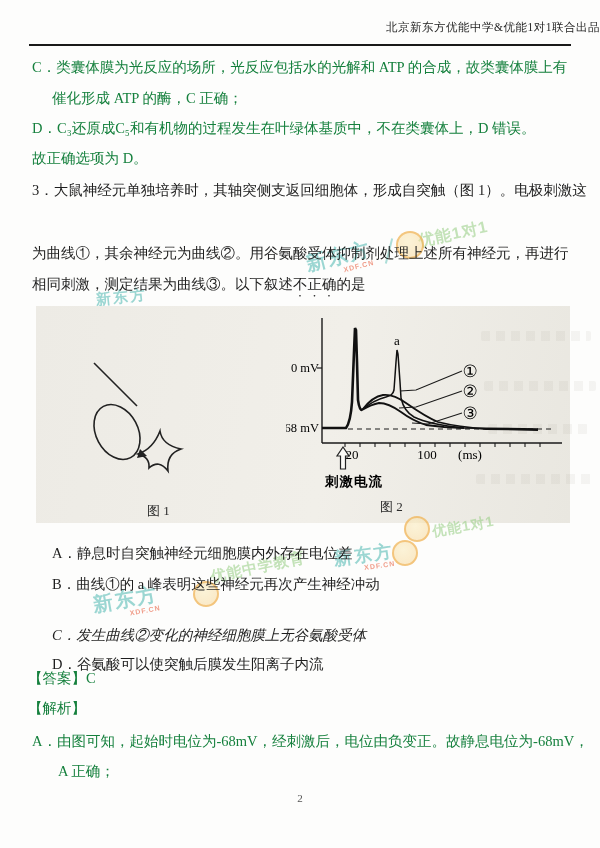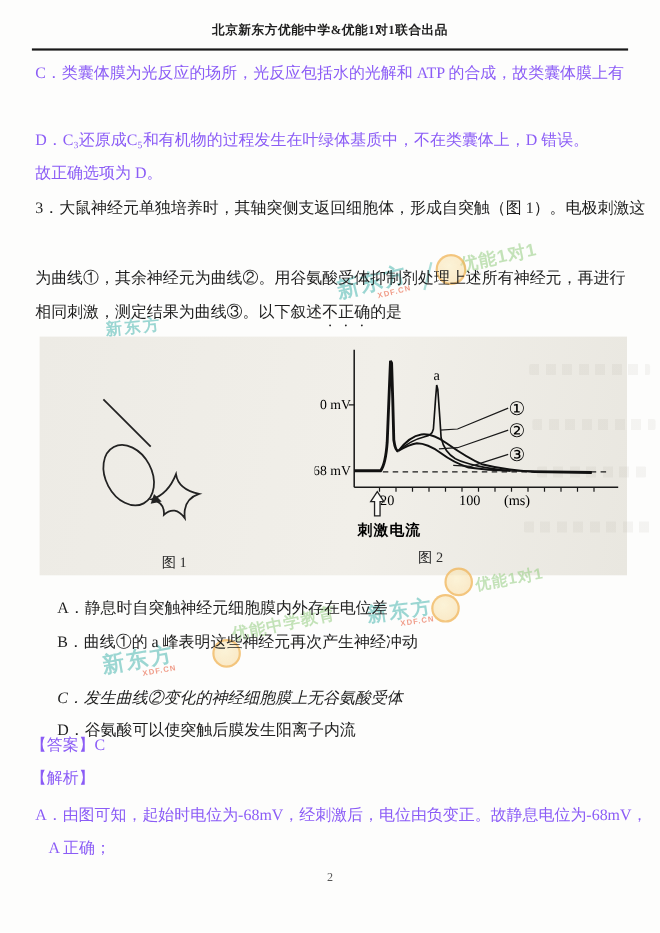--- a/index.html
+++ b/index.html
@@ -1,27 +1,27 @@
 <!DOCTYPE html>
 <html><head>
 <meta charset="utf-8">
 <style>
   html,body{margin:0;padding:0;background:#ffffff;}
   .page{position:relative;width:600px;height:848px;background:#fdfdfc;overflow:hidden;
         font-family:"Liberation Serif","DejaVu Serif",serif;color:#1e1e1e;}
-  .hdr{position:absolute;top:20px;left:0;right:0;text-align:center;
-       font-size:11.5px;font-weight:bold;letter-spacing:.5px;z-index:4;}
+  .hdr{position:absolute;top:20px;left:0;right:0;text-align:right;
+       font-size:11.5px;font-weight:normal;letter-spacing:.5px;z-index:4;}
   .rule{position:absolute;top:44px;left:29px;width:542px;border-top:2px solid #191919;z-index:4;}
   .line{position:absolute;left:32px;width:534px;font-size:14.5px;line-height:20px;
         white-space:nowrap;z-index:4;}
   .just{text-align:justify;text-align-last:justify;}
-  .red{color:#8b5cf6;}
+  .red{color:#15803d;}
   .cont{left:52px;width:514px;}
   .opt{left:52px;width:514px;}
-  .exp2{left:44px;width:506px;}
+  .exp2{left:58px;width:506px;}
   .emph{-webkit-text-emphasis:filled dot #1e1e1e;-webkit-text-emphasis-position:under right;
         text-emphasis:filled dot #1e1e1e;text-emphasis-position:under right;}
   .fig{position:absolute;left:36px;top:306px;width:534px;height:217px;z-index:2;
        background:linear-gradient(100deg,#edebe5,#f1efe9 55%,#e9e7e0);}
   .figlabel{position:absolute;font-size:13px;color:#2b2b2b;z-index:3;}
   .smudge{position:absolute;height:10px;border-radius:2px;opacity:.5;
           background:repeating-linear-gradient(90deg,rgba(140,133,118,.16) 0 9px,transparent 9px 15px);}
   .pageno{position:absolute;top:792px;left:0;right:0;text-align:center;font-size:11px;color:#555;z-index:4;}
   .wm{position:absolute;z-index:1;pointer-events:none;font-family:"Liberation Sans",sans-serif;font-weight:bold;}
   .wm-top{z-index:3;}
@@ -60,20 +60,21 @@
   <div class="wm wm-xdf" style="left:93px;top:586px;font-size:20px;transform:rotate(-10deg);">
     <span>新东方</span>
     <span class="wm-sub">XDF.CN</span>
   </div>
   <div class="wm wm-emblem" style="left:193px;top:581px;width:22px;height:22px;"></div>
 
   <div class="hdr">北京新东方优能中学&amp;优能1对1联合出品</div>
   <div class="rule"></div>
 
   <div class="line red just" style="top:57px;">C．类囊体膜为光反应的场所，光反应包括水的光解和 ATP 的合成，故类囊体膜上有</div>
+  <div class="line red cont" style="top:88px;">催化形成 ATP 的酶，C 正确；</div>
   <div class="line red" style="top:118px;">D．C₃还原成C₅和有机物的过程发生在叶绿体基质中，不在类囊体上，D 错误。</div>
   <div class="line red" style="top:148px;">故正确选项为 D。</div>
 
   <div class="line just" style="top:180px;">3．大鼠神经元单独培养时，其轴突侧支返回细胞体，形成自突触（图 1）。电极刺激这</div>
   <div class="line just" style="top:243px;">为曲线①，其余神经元为曲线②。用谷氨酸受体抑制剂处理上述所有神经元，再进行</div>
   <div class="line" style="top:274px;"><span>相同刺激，测定结果为曲线③。以下叙述</span><span class="emph">不正确</span><span>的是</span></div>
 
   <div class="fig">
     <div class="smudge" style="left:445px;top:25px;width:110px;"></div>
     <div class="smudge" style="left:448px;top:75px;width:112px;"></div>

